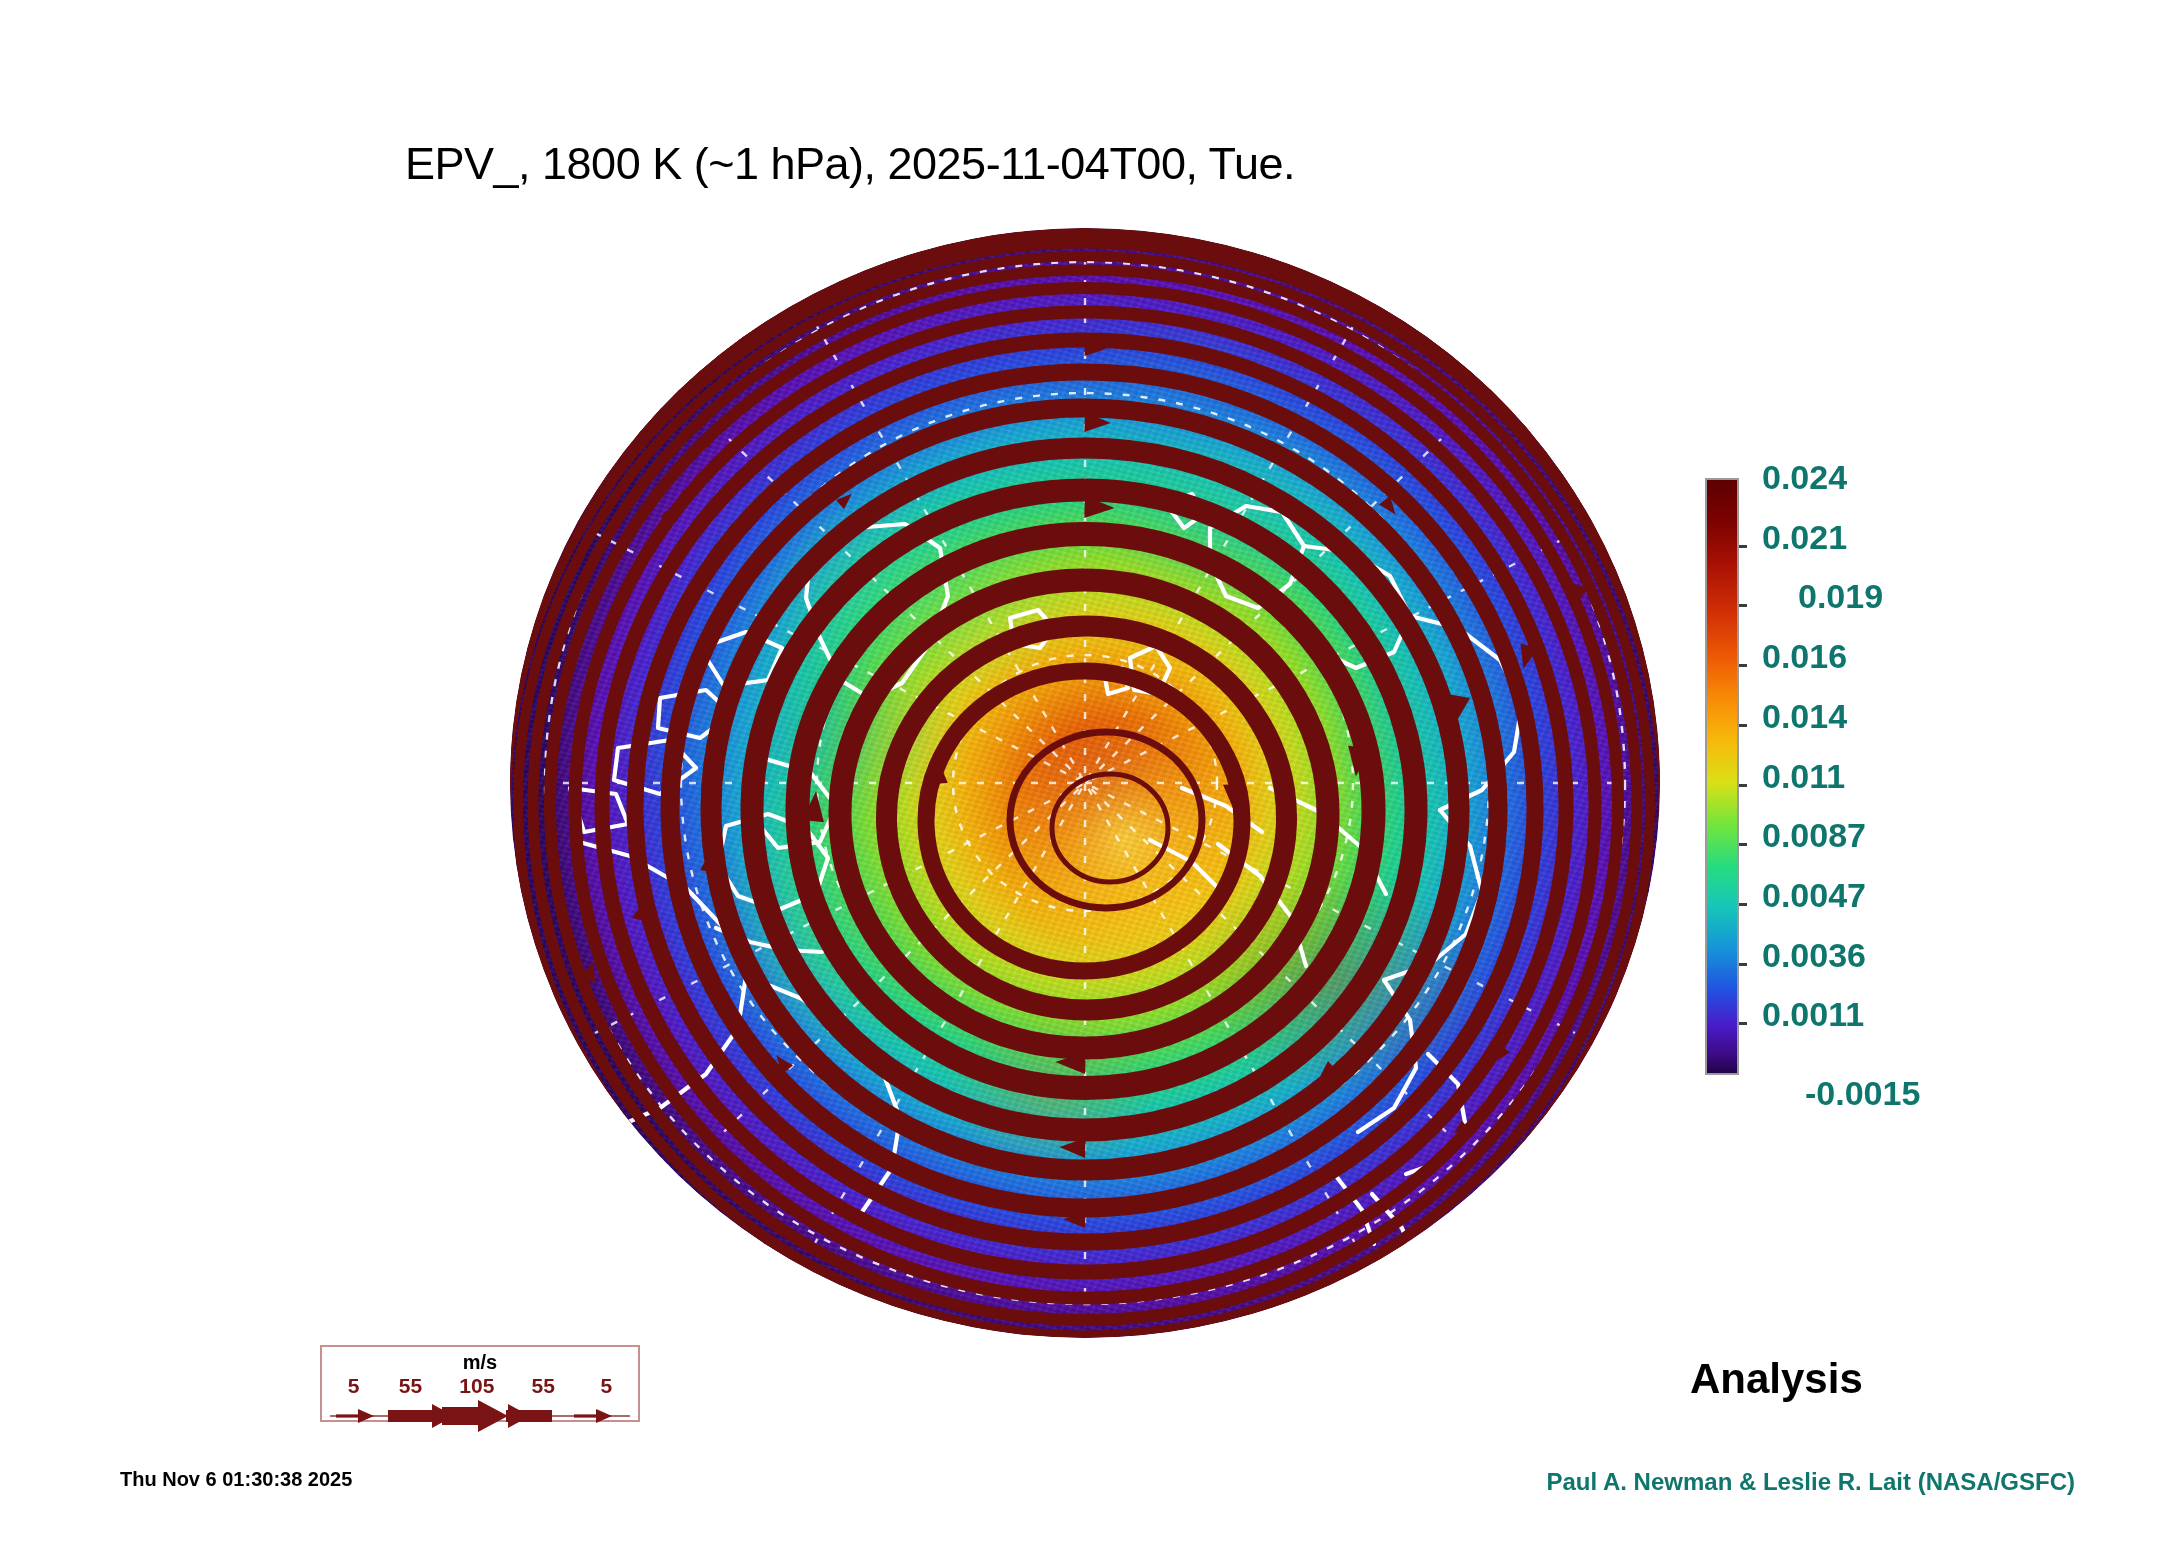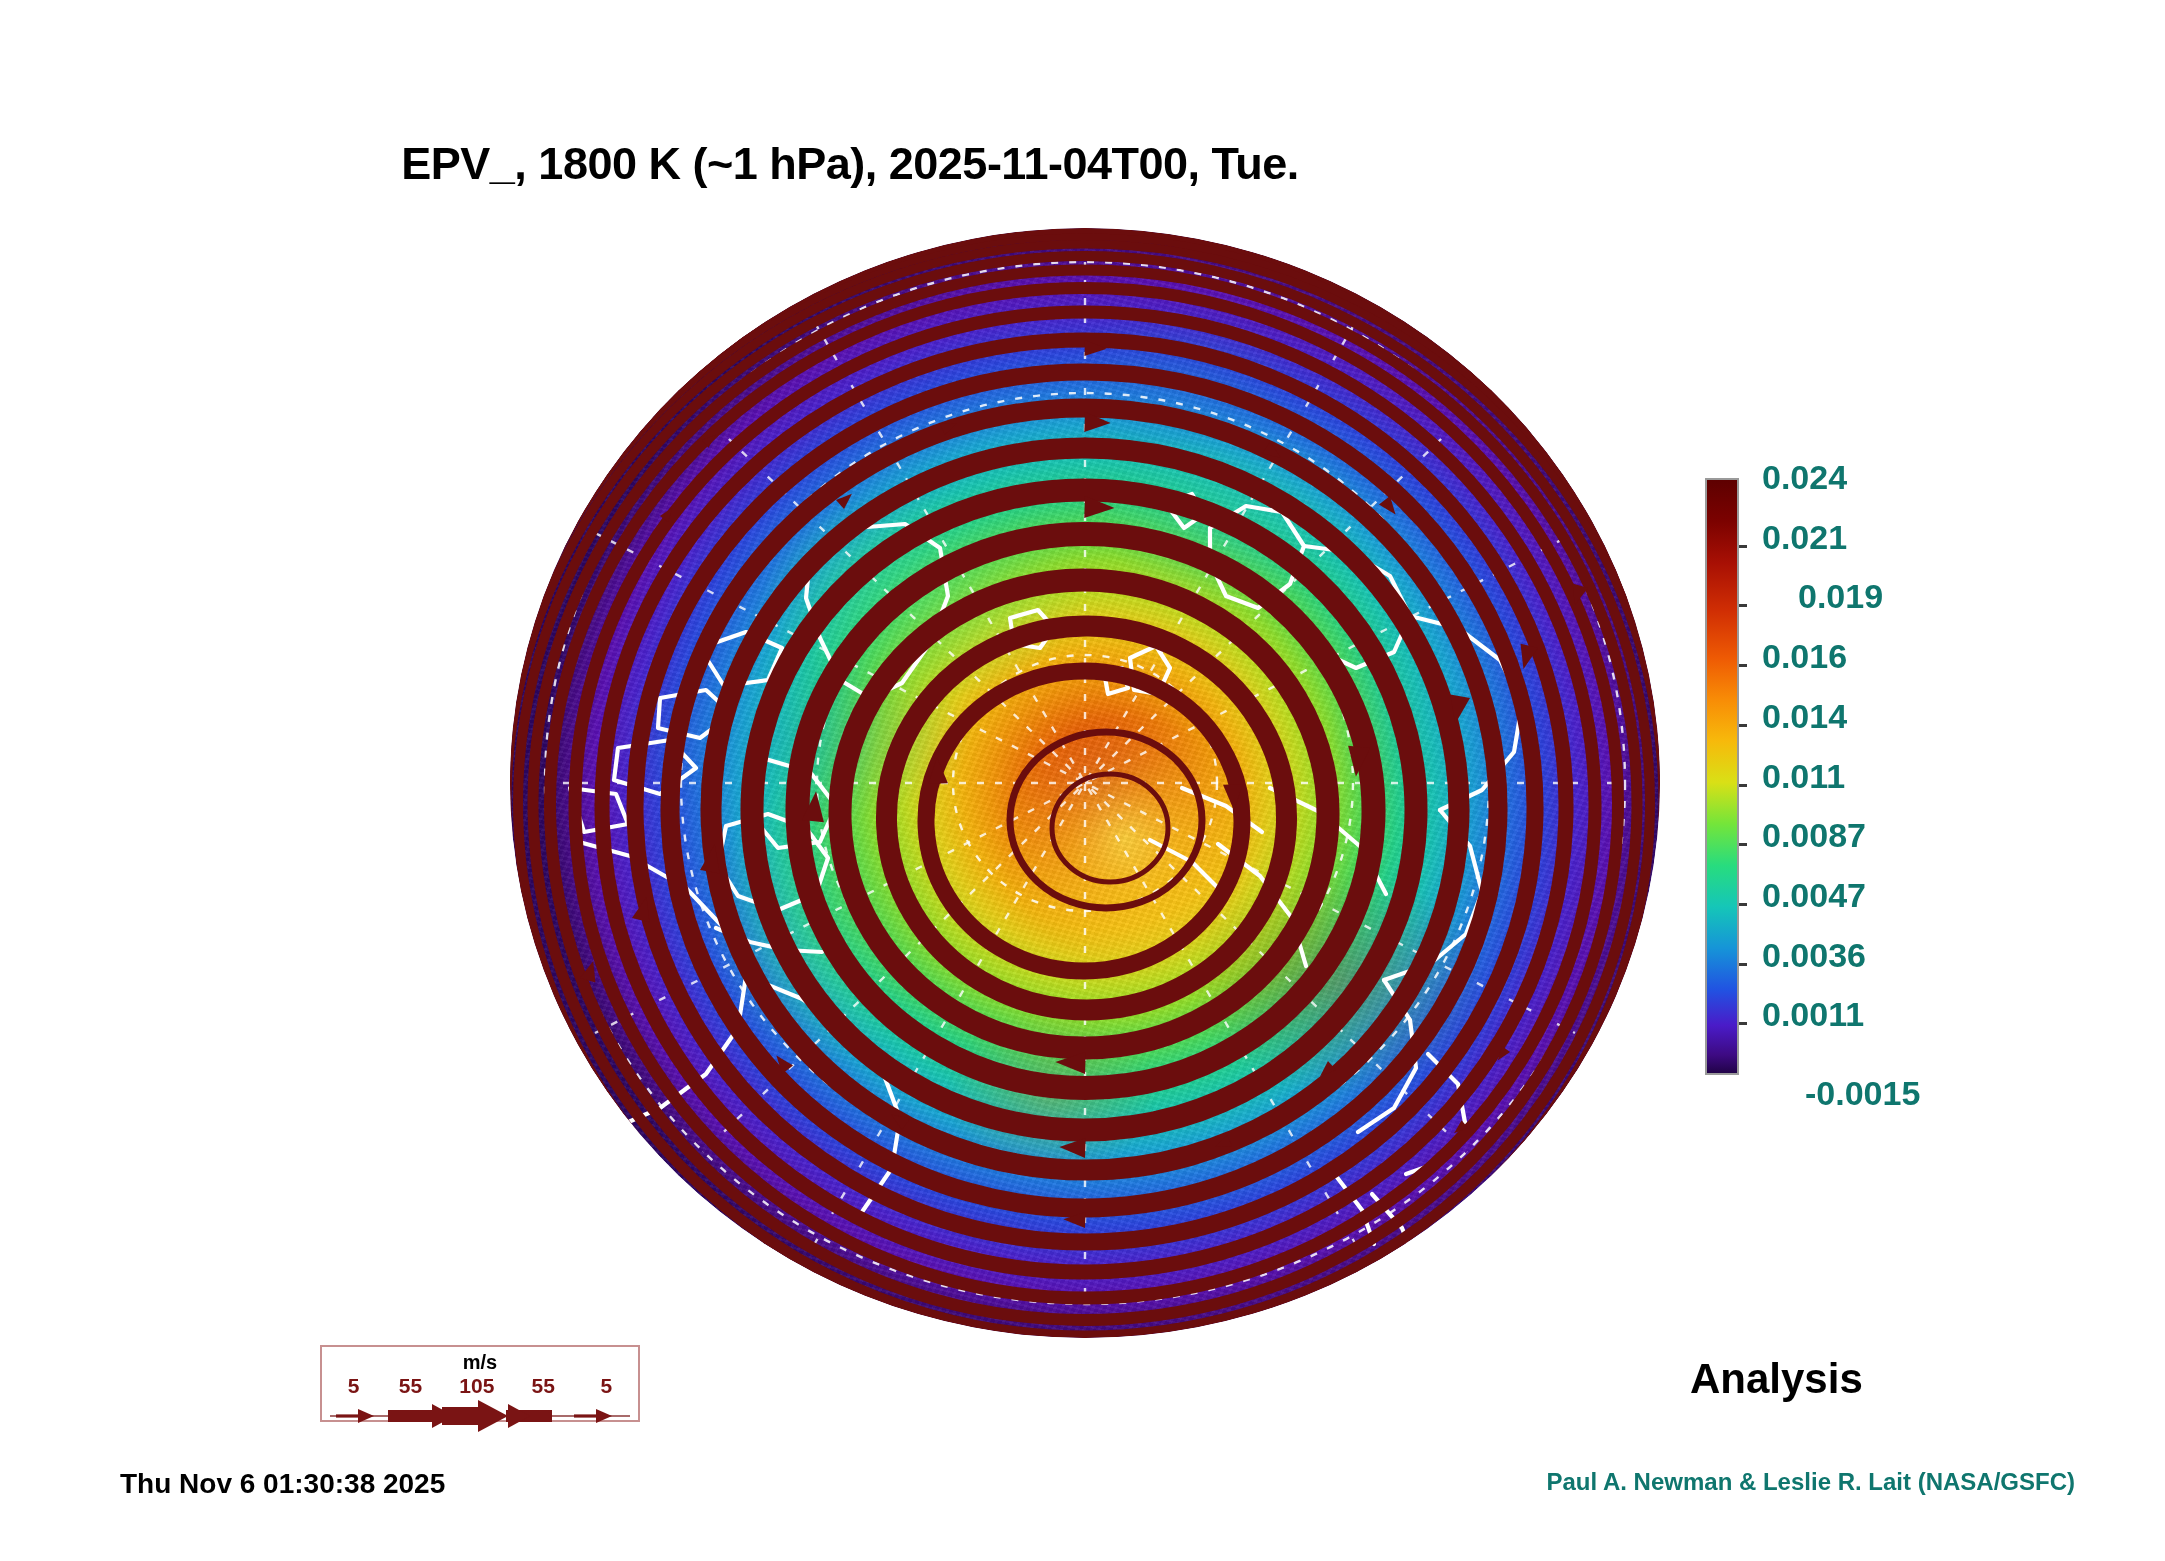--- a/index.html
+++ b/index.html
@@ -17,21 +17,21 @@
   }
 
   
   #plot-title {
     position: absolute;
     left: 0;
     top: 138px;
     width: 1700px;
     text-align: center;
     font-size: 45px;
-    font-weight: bold;
+    font-weight: normal;
     color: #000000;
     letter-spacing: -0.5px;
     white-space: nowrap;
   }
 
   
   #map-panel {
     position: absolute;
     left: 510px;
     top: 228px;
@@ -241,21 +241,21 @@
     top: 1355px;
     font-size: 42px;
     font-weight: bold;
     color: #000000;
     white-space: nowrap;
   }
   #timestamp {
     position: absolute;
     left: 120px;
     top: 1468px;
-    font-size: 28px;
+    font-size: 20px;
     font-weight: bold;
     color: #000000;
     white-space: nowrap;
   }
   #attribution {
     position: absolute;
     right: 90px;
     top: 1468px;
     font-size: 24px;
     font-weight: bold;

